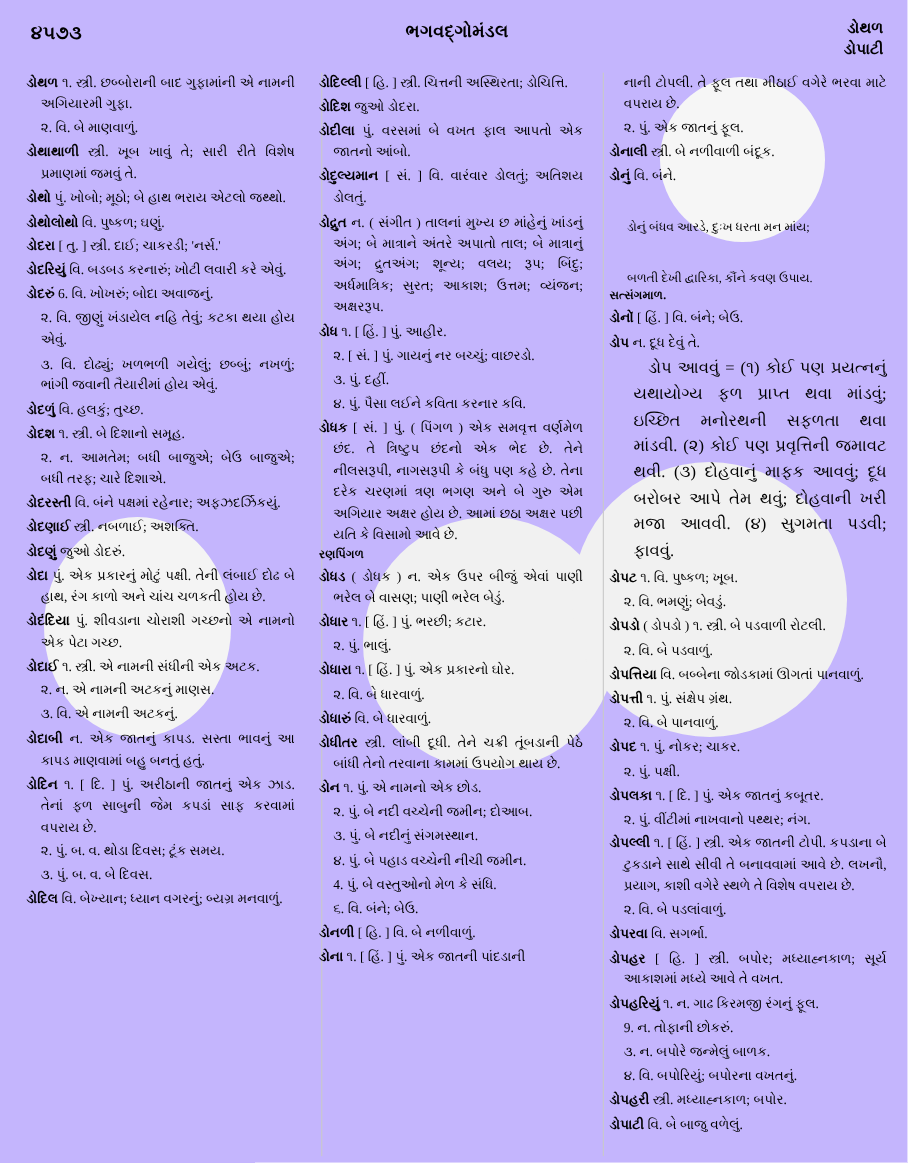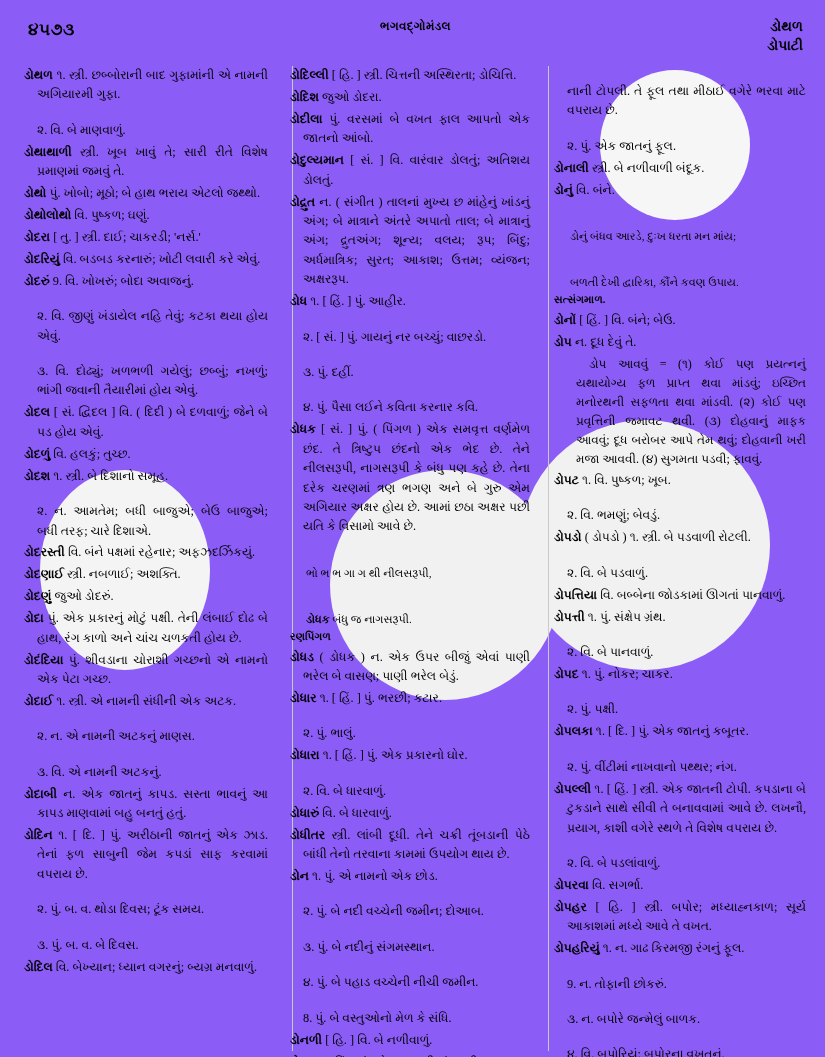--- a/index.html
+++ b/index.html
@@ -10,21 +10,21 @@
   body {
     font-family: "Liberation Serif", "DejaVu Serif", serif;
     color: #000000;
   }
 
   #page {
     position: relative;
     width: 825px;
     height: 1057px;
     overflow: hidden;
-    background: #8b5cf6;
+    background: #c4b5fd;
   }
 
   
   .watermark {
     position: absolute;
     border-radius: 50%;
     background: #f1f1f1;
     pointer-events: none;
     z-index: 0;
   }
@@ -49,21 +49,21 @@
     font-size: 17px;
     font-weight: bold;
     letter-spacing: 0.5px;
   }
   .head-title {
     position: absolute;
     left: 0;
     right: 0;
     top: 2px;
     text-align: center;
-    font-size: 12px;
+    font-size: 16px;
     font-weight: bold;
     letter-spacing: 0.3px;
     font-family: Liberation Mono, monospace;
   }
   .head-guides {
     position: absolute;
     right: 0;
     top: 0;
     text-align: right;
     font-size: 14px;
@@ -106,21 +106,20 @@
     margin: 0 0 2.5px 0;
     text-align: justify;
     text-justify: inter-word;
     text-indent: 0;
     padding-left: 13px;
     text-indent: -13px;
   }
   .entry.sense {
     padding-left: 13px;
     text-indent: 0;
-    margin-top: 16px;
   }
   .hw {
     font-weight: bold;
   }
   .quote {
     font-size: 11.2px;
     line-height: 1.6;
     margin: 3px 0 2px 0;
     padding-left: 26px;
     text-indent: -10px;
@@ -128,21 +127,21 @@
   .quote-line { display: block; margin-top: 28px; }
   .quote .hw { font-weight: bold; }
   .source {
     font-size: 10.6px;
     text-align: left;
     margin: 0 2px 5px 0;
     font-weight: bold;
     letter-spacing: 0.2px;
   }
   .blk {
-    font-size: 12px;
+    font-size: 15px;
     line-height: 1.58;
     margin: 0 0 2.5px 0;
     text-align: justify;
     padding-left: 22px;
     text-indent: 13px;
   }
 </style>
 </head>
 <body>
 
@@ -166,24 +165,23 @@
     <div class="rule rule-a"></div>
     <div class="rule rule-b"></div>
     <div class="col col-1">
         <div class="entry"><span class="hw">ડોથળ</span><span> ૧. સ્ત્રી. છબ્બોરાની બાદ ગુફામાંની એ નામની અગિયારમી ગુફા.</span></div>
         <div class="entry sense"><span>૨. વિ. બે માણવાળું.</span></div>
         <div class="entry"><span class="hw">ડોથાથાળી</span><span> સ્ત્રી. ખૂબ ખાવું તે; સારી રીતે વિશેષ પ્રમાણમાં જમવું તે.</span></div>
         <div class="entry"><span class="hw">ડોથો</span><span> પું. ખોબો; મૂઠો; બે હાથ ભરાય એટલો જથ્થો.</span></div>
         <div class="entry"><span class="hw">ડોથોલોથો</span><span> વિ. પુષ્કળ; ઘણું.</span></div>
         <div class="entry"><span class="hw">ડોદરા</span><span> [ તુ. ] સ્ત્રી. દાઈ; ચાકરડી; 'નર્સ.'</span></div>
         <div class="entry"><span class="hw">ડોદરિયું</span><span> વિ. બડબડ કરનારું; ખોટી લવારી કરે એવું.</span></div>
-        <div class="entry"><span class="hw">ડોદરું</span><span> 9. વિ. ખોખરું; બોદા અવાજનું.</span></div>
+        <div class="entry"><span class="hw">ડોદરું</span><span> 6. વિ. ખોખરું; બોદા અવાજનું.</span></div>
         <div class="entry sense"><span>૨. વિ. જીણું ખંડાયેલ નહિ તેવું; કટકા થયા હોય એવું.</span></div>
         <div class="entry sense"><span>૩. વિ. દોઢ્યું; ખળભળી ગયેલું; છબ્બું; નખળું; ભાંગી જવાની તૈયારીમાં હોય એવું.</span></div>
-        <div class="entry"><span class="hw">ડોદલ</span><span> [ સં. દ્વિદલ ] વિ. ( દિદી ) બે દળવાળું; જેને બે પડ હોય એવું.</span></div>
         <div class="entry"><span class="hw">ડોદળું</span><span> વિ. હલકું; તુચ્છ.</span></div>
         <div class="entry"><span class="hw">ડોદશ</span><span> ૧. સ્ત્રી. બે દિશાનો સમૂહ.</span></div>
         <div class="entry sense"><span>૨. ન. આમતેમ; બધી બાજુએ; બેઉ બાજુએ; બધી તરફ; ચારે દિશાએ.</span></div>
         <div class="entry"><span class="hw">ડોદરસ્તી</span><span> વિ. બંને પક્ષમાં રહેનાર; અફઝદર્ઝિકયું.</span></div>
         <div class="entry"><span class="hw">ડોદણાઈ</span><span> સ્ત્રી. નબળાઈ; અશક્તિ.</span></div>
         <div class="entry"><span class="hw">ડોદણું</span><span> જુઓ ડોદરું.</span></div>
         <div class="entry"><span class="hw">ડોદા</span><span> પું. એક પ્રકારનું મોટું પક્ષી. તેની લંબાઈ દોઢ બે હાથ, રંગ કાળો અને ચાંચ ચળકતી હોય છે.</span></div>
         <div class="entry"><span class="hw">ડોદંદિયા</span><span> પું. શીવડાના ચોરાશી ગચ્છનો એ નામનો એક પેટા ગચ્છ.</span></div>
         <div class="entry"><span class="hw">ડોદાઈ</span><span> ૧. સ્ત્રી. એ નામની સંધીની એક અટક.</span></div>
         <div class="entry sense"><span>૨. ન. એ નામની અટકનું માણસ.</span></div>
@@ -198,37 +196,34 @@
         <div class="entry"><span class="hw">ડોદિલ્લી</span><span> [ હિ. ] સ્ત્રી. ચિત્તની અસ્થિરતા; ડોચિત્તિ.</span></div>
         <div class="entry"><span class="hw">ડોદિશ</span><span> જુઓ ડોદરા.</span></div>
         <div class="entry"><span class="hw">ડોદીલા</span><span> પું. વરસમાં બે વખત ફાલ આપતો એક જાતનો આંબો.</span></div>
         <div class="entry"><span class="hw">ડોદુલ્યમાન</span><span> [ સં. ] વિ. વારંવાર ડોલતું; અતિશય ડોલતું.</span></div>
         <div class="entry"><span class="hw">ડોદ્રુત</span><span> ન. ( સંગીત ) તાલનાં મુખ્ય છ માંહેનું ખાંડનું અંગ; બે માત્રાને અંતરે અપાતો તાલ; બે માત્રાનું અંગ; દ્રુતઅંગ; શૂન્ય; વલય; રૂપ; બિંદુ; અર્ધમાત્રિક; સુરત; આકાશ; ઉત્તમ; વ્યંજન; અક્ષરરૂપ.</span></div>
         <div class="entry"><span class="hw">ડોધ</span><span> ૧. [ હિં. ] પું. આહીર.</span></div>
         <div class="entry sense"><span>૨. [ સં. ] પું. ગાયનું નર બચ્ચું; વાછરડો.</span></div>
         <div class="entry sense"><span>૩. પું. દહીં.</span></div>
         <div class="entry sense"><span>૪. પું. પૈસા લઈને કવિતા કરનાર કવિ.</span></div>
         <div class="entry"><span class="hw">ડોધક</span><span> [ સં. ] પું. ( પિંગળ ) એક સમવૃત્ત વર્ણમેળ છંદ. તે ત્રિષ્ટુપ છંદનો એક ભેદ છે. તેને નીલસરૂપી, નાગસરૂપી કે બંધુ પણ કહે છે. તેના દરેક ચરણમાં ત્રણ ભગણ અને બે ગુરુ એમ અગિયાર અક્ષર હોય છે. આમાં છઠા અક્ષર પછી યતિ કે વિસામો આવે છે.</span></div>
-        <div class="quote">
-          <span class="quote-line">ભો ભ ભ ગા ગ થી નીલસરૂપી,</span>
-          <span class="quote-line"><span class="hw">ડોધક</span><span>  બંધુ જ  નાગસરૂપી.</span></span>
-        </div>
         <div class="source">રણપિંગળ</div>
         <div class="entry"><span class="hw">ડોધડ</span><span> ( ડોધક ) ન. એક ઉપર બીજું એવાં પાણી ભરેલ બે વાસણ; પાણી ભરેલ બેડું.</span></div>
         <div class="entry"><span class="hw">ડોધાર</span><span> ૧. [ હિં. ] પું. ભરછી; કટાર.</span></div>
         <div class="entry sense"><span>૨. પું. ભાલું.</span></div>
         <div class="entry"><span class="hw">ડોધારા</span><span> ૧. [ હિં. ] પું. એક પ્રકારનો ઘોર.</span></div>
         <div class="entry sense"><span>૨. વિ. બે ધારવાળું.</span></div>
         <div class="entry"><span class="hw">ડોધારું</span><span> વિ. બે ધારવાળું.</span></div>
         <div class="entry"><span class="hw">ડોધીતર</span><span> સ્ત્રી. લાંબી દૂધી. તેને ચક્રી તૂંબડાની પેઠે બાંધી તેનો તરવાના કામમાં ઉપયોગ થાય છે.</span></div>
         <div class="entry"><span class="hw">ડોન</span><span> ૧. પું. એ નામનો એક છોડ.</span></div>
         <div class="entry sense"><span>૨. પું. બે નદી વચ્ચેની જમીન; દોઆબ.</span></div>
         <div class="entry sense"><span>૩. પું. બે નદીનું સંગમસ્થાન.</span></div>
         <div class="entry sense"><span>૪. પું. બે પહાડ વચ્ચેની નીચી જમીન.</span></div>
-        <div class="entry sense"><span>8. પું. બે વસ્તુઓનો મેળ કે સંધિ.</span></div>
+        <div class="entry sense"><span>4. પું. બે વસ્તુઓનો મેળ કે સંધિ.</span></div>
+        <div class="entry sense"><span>૬. વિ. બંને; બેઉ.</span></div>
         <div class="entry"><span class="hw">ડોનળી</span><span> [ હિ. ] વિ. બે નળીવાળું.</span></div>
         <div class="entry"><span class="hw">ડોના</span><span> ૧. [ હિં. ] પું. એક જાતની પાંદડાની</span></div>
       </div>
     <div class="col col-3">
         <div class="entry sense"><span>નાની ટોપલી. તે ફૂલ તથા મીઠાઈ વગેરે ભરવા માટે વપરાય છે.</span></div>
         <div class="entry sense"><span>૨. પું. એક જાતનું ફૂલ.</span></div>
         <div class="entry"><span class="hw">ડોનાલી</span><span> સ્ત્રી. બે નળીવાળી બંદૂક.</span></div>
         <div class="entry"><span class="hw">ડોનું</span><span> વિ. બંને.</span></div>
         <div class="quote">
           <span class="quote-line">ડોનું બંધવ આરડે, દુઃખ ધરતા મન માંય;</span>

